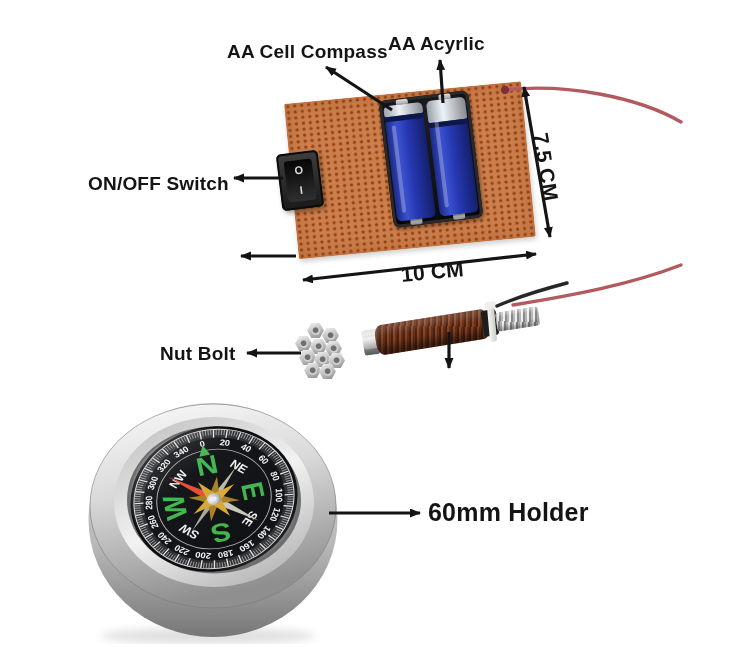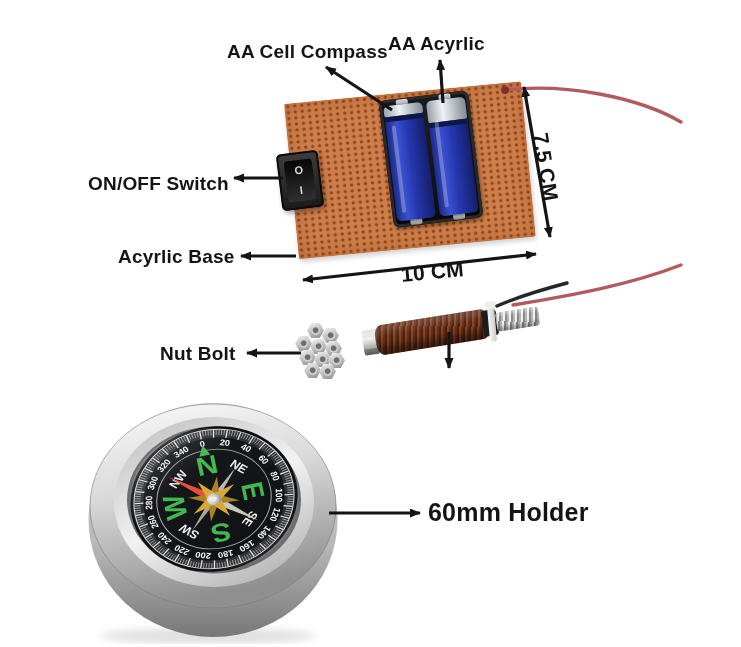--- a/index.html
+++ b/index.html
@@ -420,18 +420,17 @@
     <line x1="449" y1="332" x2="449" y2="368" stroke="#141414" stroke-width="3.2" marker-end="url(#ah)"></line>
     <line x1="329" y1="513" x2="420" y2="513" stroke="#141414" stroke-width="3.2" marker-end="url(#ah)"></line>
 
     <line x1="524" y1="87" x2="550" y2="237" stroke="#141414" stroke-width="3.2" marker-start="url(#ah)" marker-end="url(#ah)"></line>
     <line x1="303" y1="280" x2="536" y2="254" stroke="#141414" stroke-width="3.2" marker-start="url(#ah)" marker-end="url(#ah)"></line>
   </svg>
 
   <div class="label" style="left:227px;top:41px;">AA Cell Compass</div>
   <div class="label" style="left:388px;top:33px;">AA Acyrlic</div>
   <div class="label" style="left:88px;top:173px;">ON/OFF Switch</div>
-  <div class="label" style="left:118px;top:246px;">Acyrlic Base</div>
   <div class="label" style="left:160px;top:343px;">Nut Bolt</div>
   <div class="label label-lg" style="left:428px;top:498px;">60mm Holder</div>
   <div class="label label-dim" style="left:401px;top:260px;transform:rotate(-5.5deg);">10 CM</div>
   <div class="label label-dim" style="left:552px;top:131px;transform:rotate(81deg);transform-origin:0 0;">7.5 CM</div>
 </div>
 
 </body></html>

